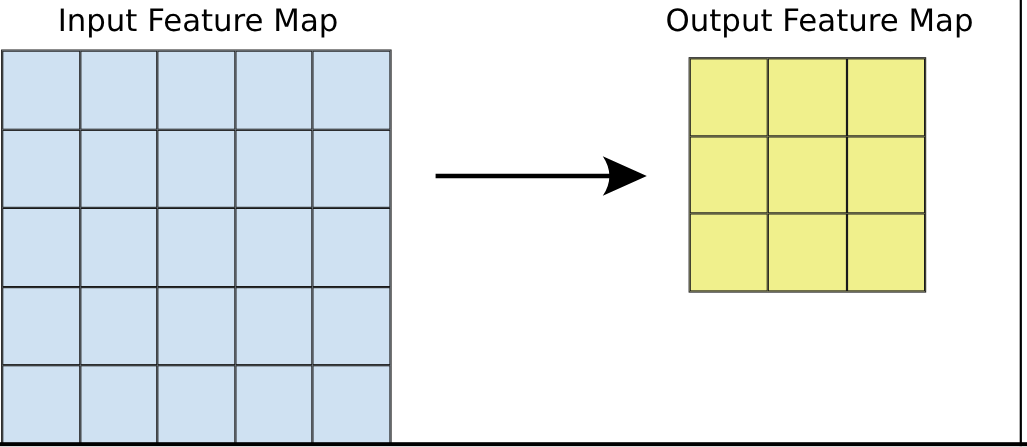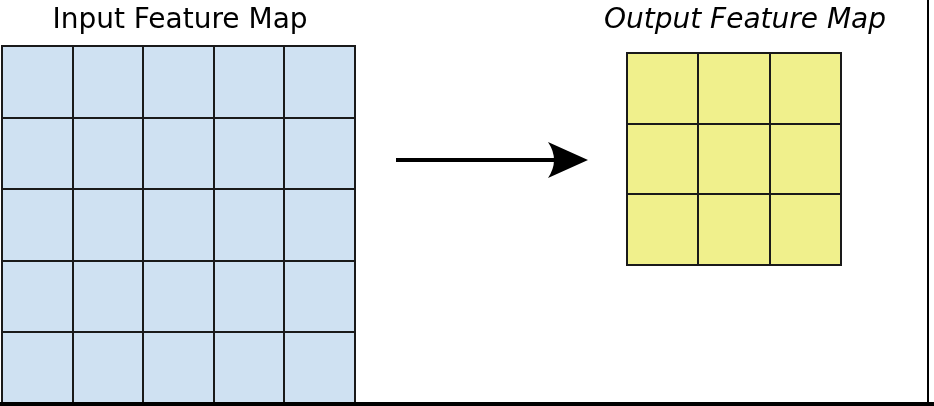--- a/index.html
+++ b/index.html
@@ -17,21 +17,21 @@
   }
   .map-title {
     position: absolute;
     text-align: center;
     font-size: 28px;
     color: #000000;
     line-height: 1.2;
     white-space: nowrap;
   }
   #input-title  { left: 0px;   top: 2px; width: 360px; }
-  #output-title { left: 565px; top: 2px; width: 360px; font-style: italic; }
+  #output-title { left: 565px; top: 2px; width: 360px; }
 
   .feature-grid {
     position: absolute;
     display: grid;
     box-sizing: border-box;
     border: 1px solid #1a1a1a;
   }
   #input-grid {
     left: 1px; top: 45px;
     width: 355px; height: 360px;

